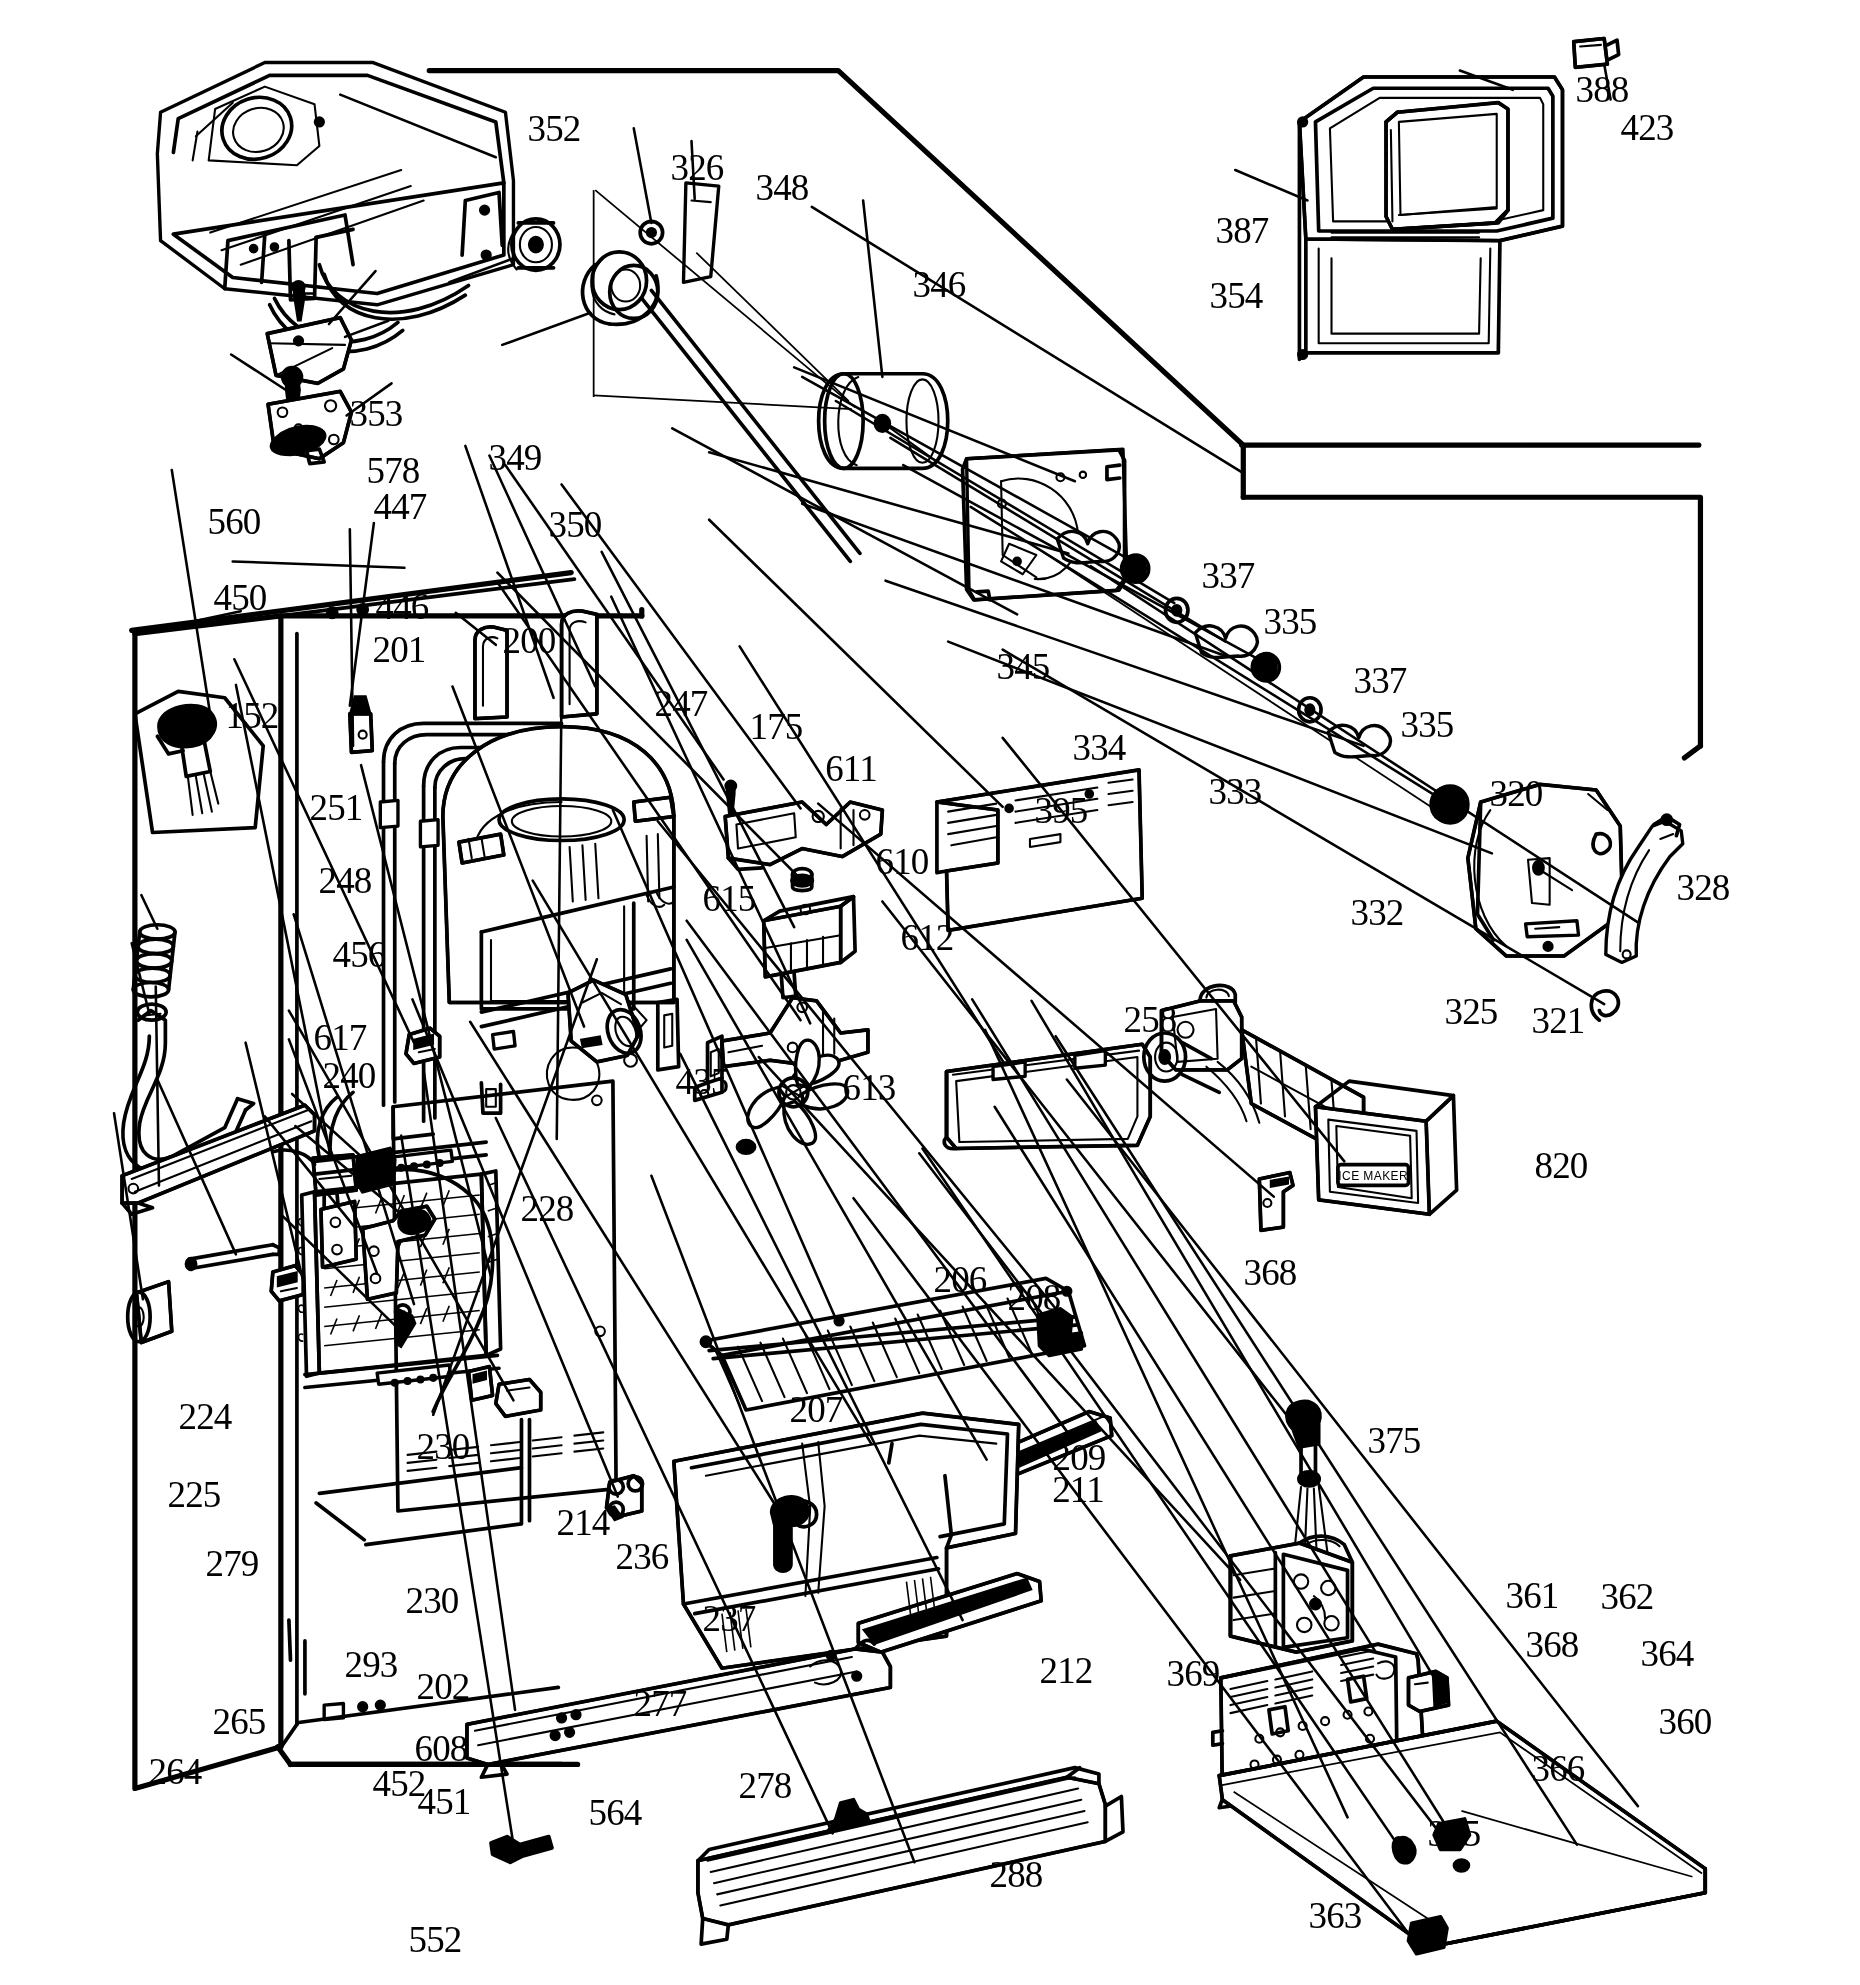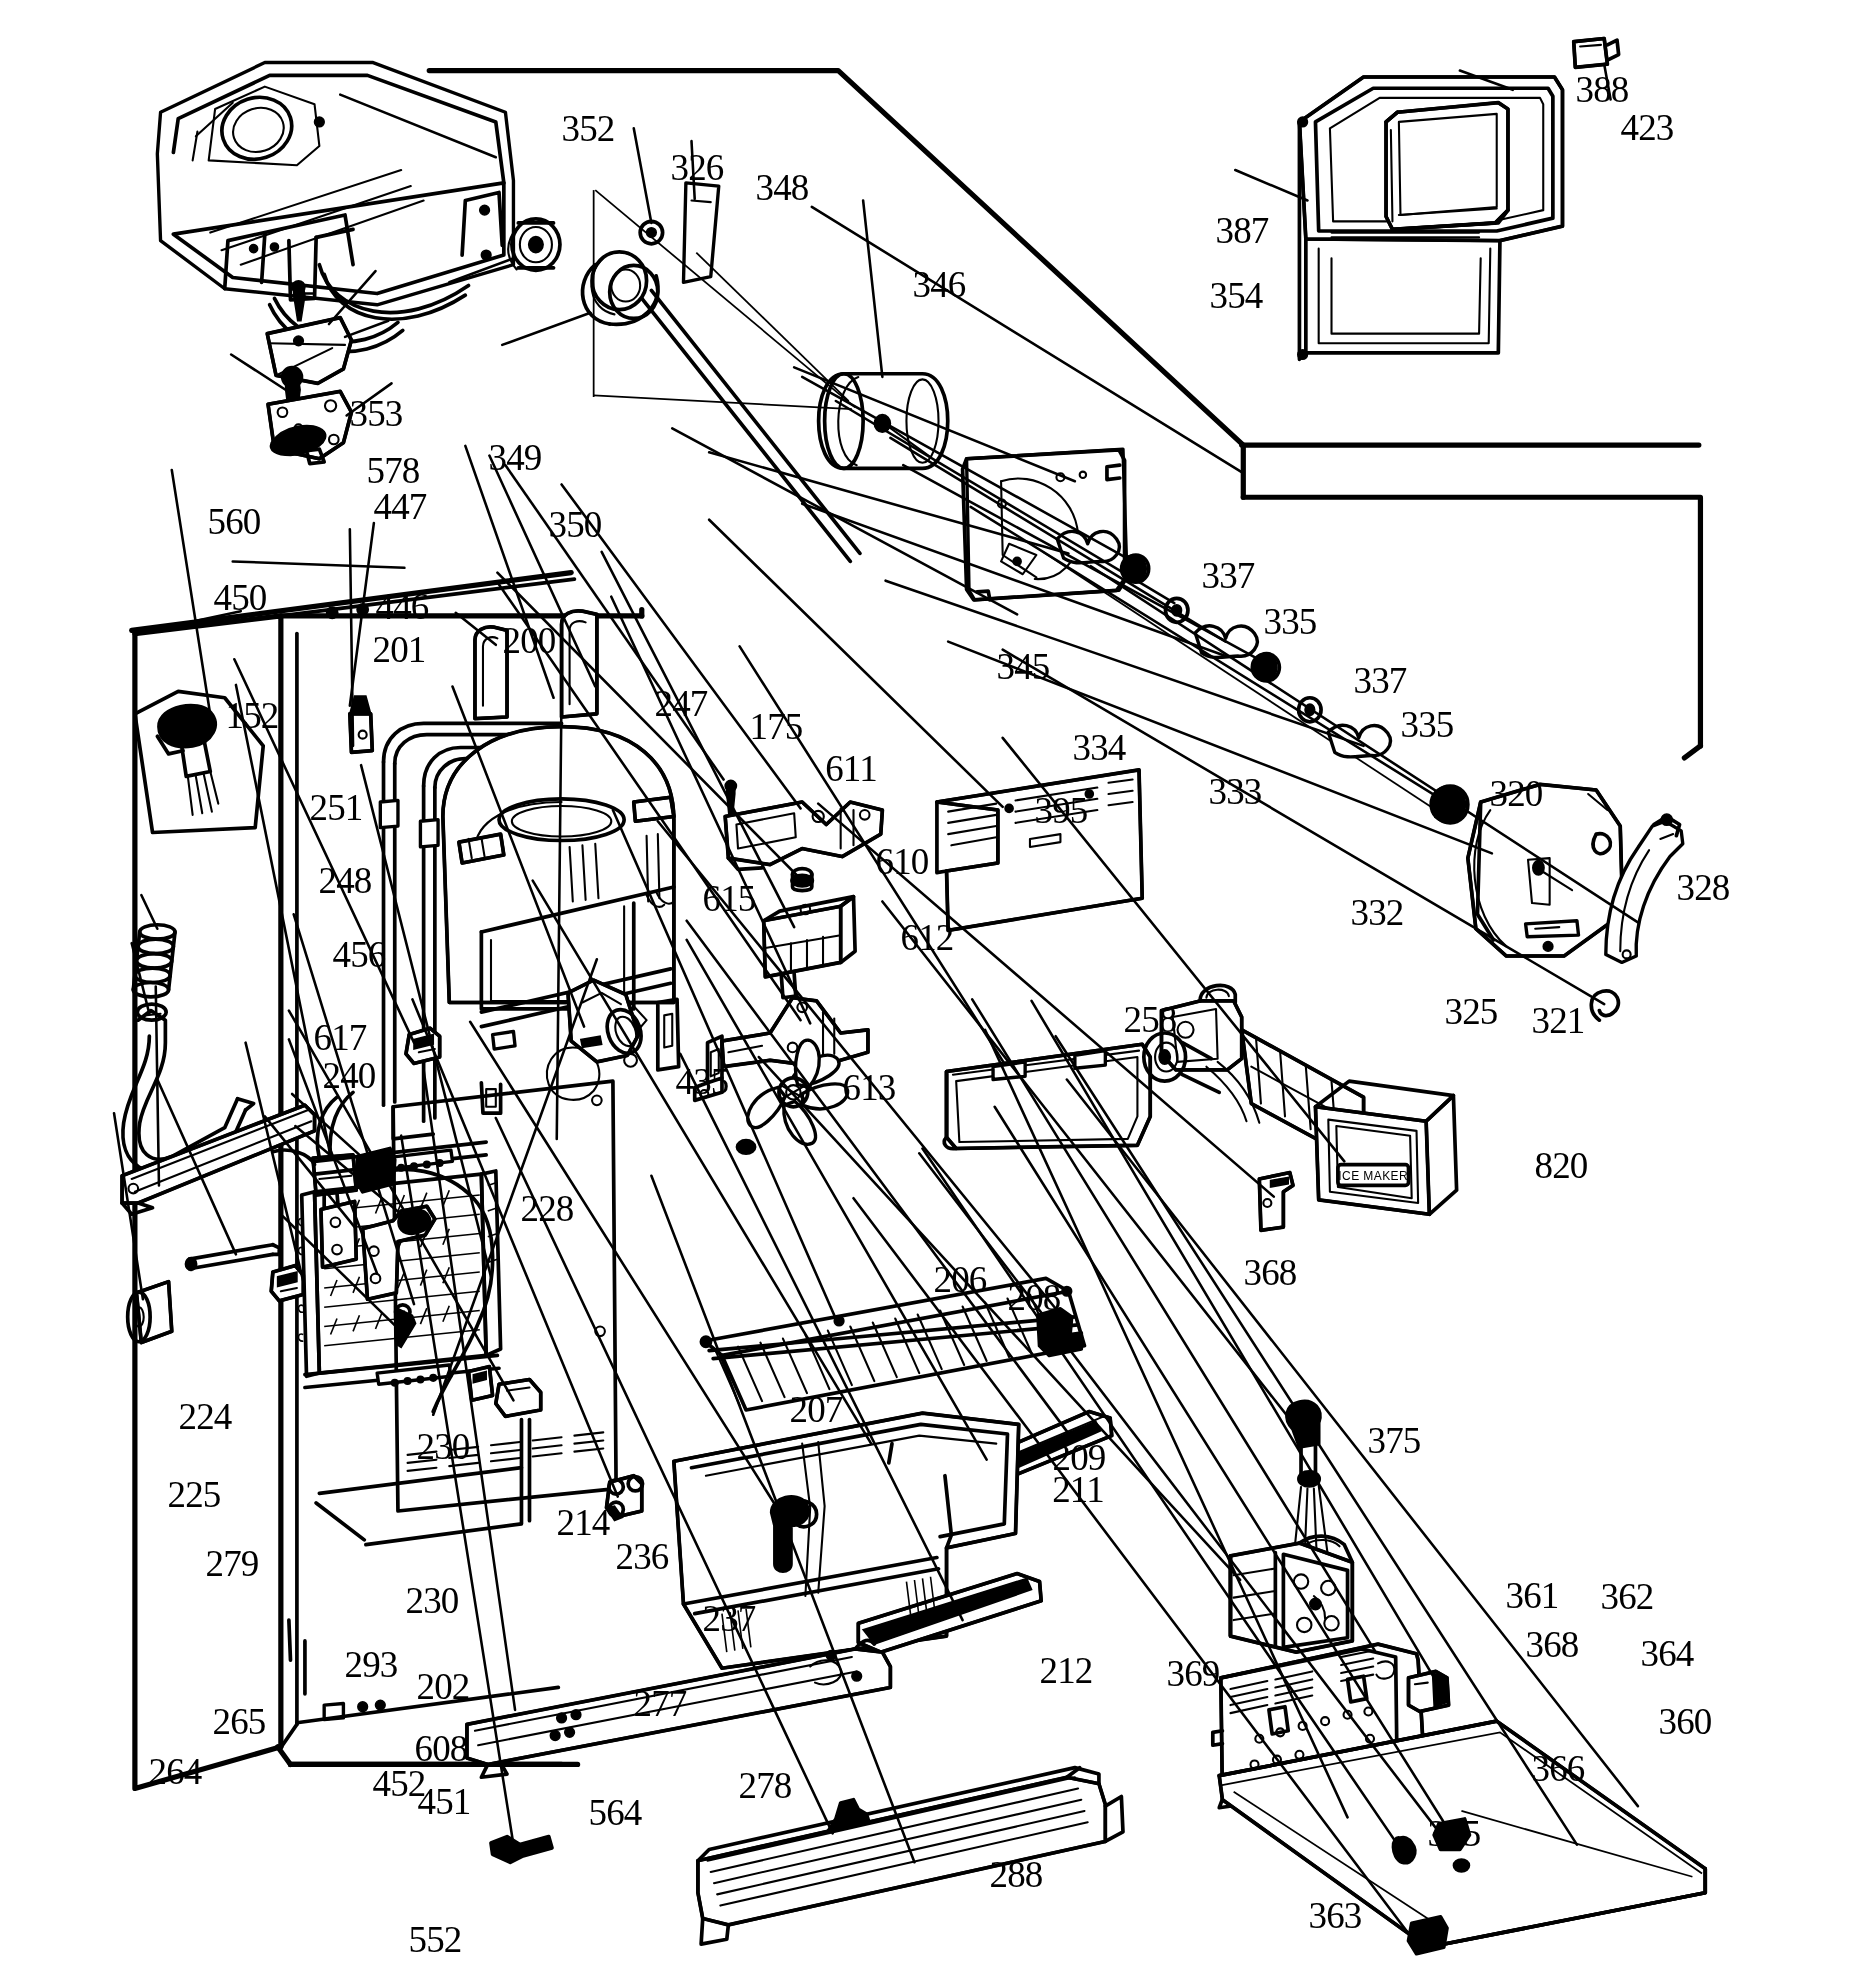--- a/index.html
+++ b/index.html
@@ -1094,21 +1094,21 @@
       <path class="leader" d="M442 1530 L330 1392"></path>
       <path class="leader" d="M512 1524 L368 1404"></path>
       <path class="leader" d="M504 1664 L352 1516"></path>
       <path class="leader" d="M642 2132 L528 1334"></path>
       <path class="leader" d="M640 2300 L500 1416"></path>
       <path class="leader" d="M1038 2286 L618 1394"></path>
       <path class="leader" d="M1140 2322 L812 1466"></path>
     </g>
   </svg>
 
-  <div class="callout" style="left: 554px; top: 128px; margin-left: 34px;">352</div>
+  <div class="callout" style="left: 554px; top: 128px;">352</div>
   <div class="callout" style="left: 697px; top: 167px;">326</div>
   <div class="callout" style="left: 782px; top: 187px;">348</div>
   <div class="callout" style="left: 939px; top: 284px;">346</div>
   <div class="callout" style="left: 1602px; top: 89px;">388</div>
   <div class="callout" style="left: 1647px; top: 127px;">423</div>
   <div class="callout" style="left: 1242px; top: 230px;">387</div>
   <div class="callout" style="left: 1236px; top: 295px;">354</div>
   <div class="callout" style="left: 376px; top: 413px;">353</div>
   <div class="callout" style="left: 515px; top: 457px;">349</div>
   <div class="callout" style="left: 575px; top: 524px;">350</div>

